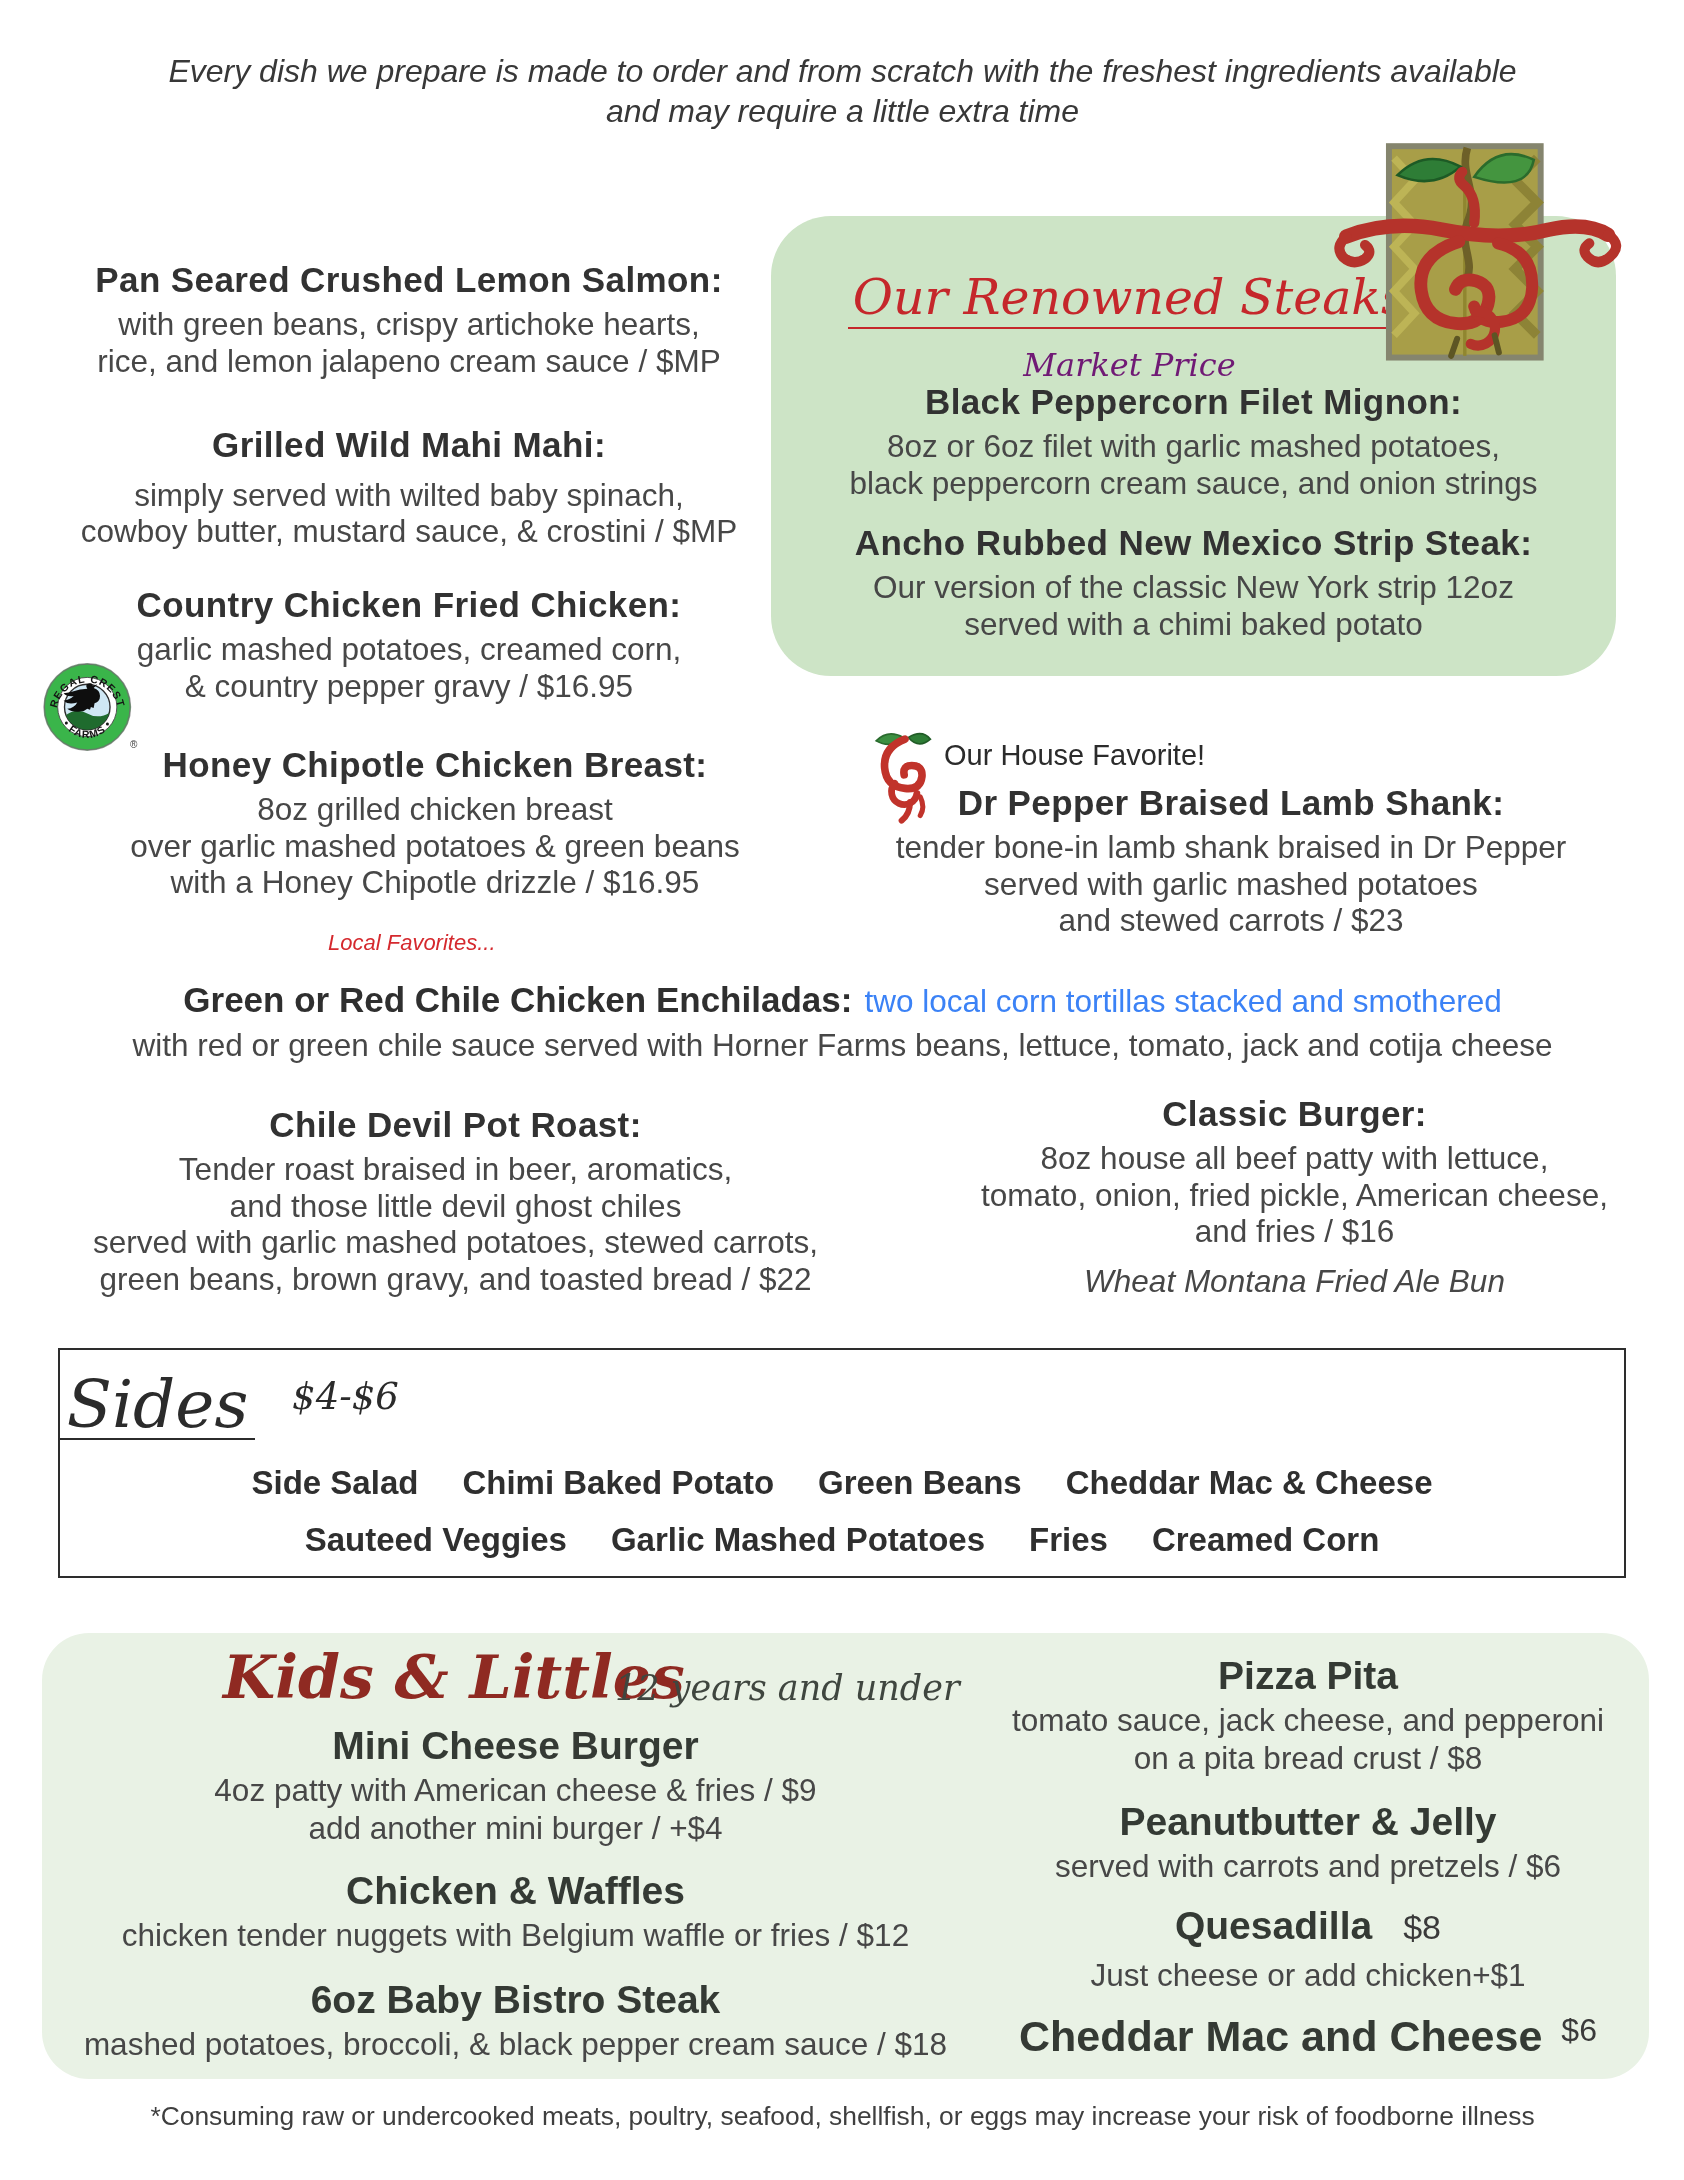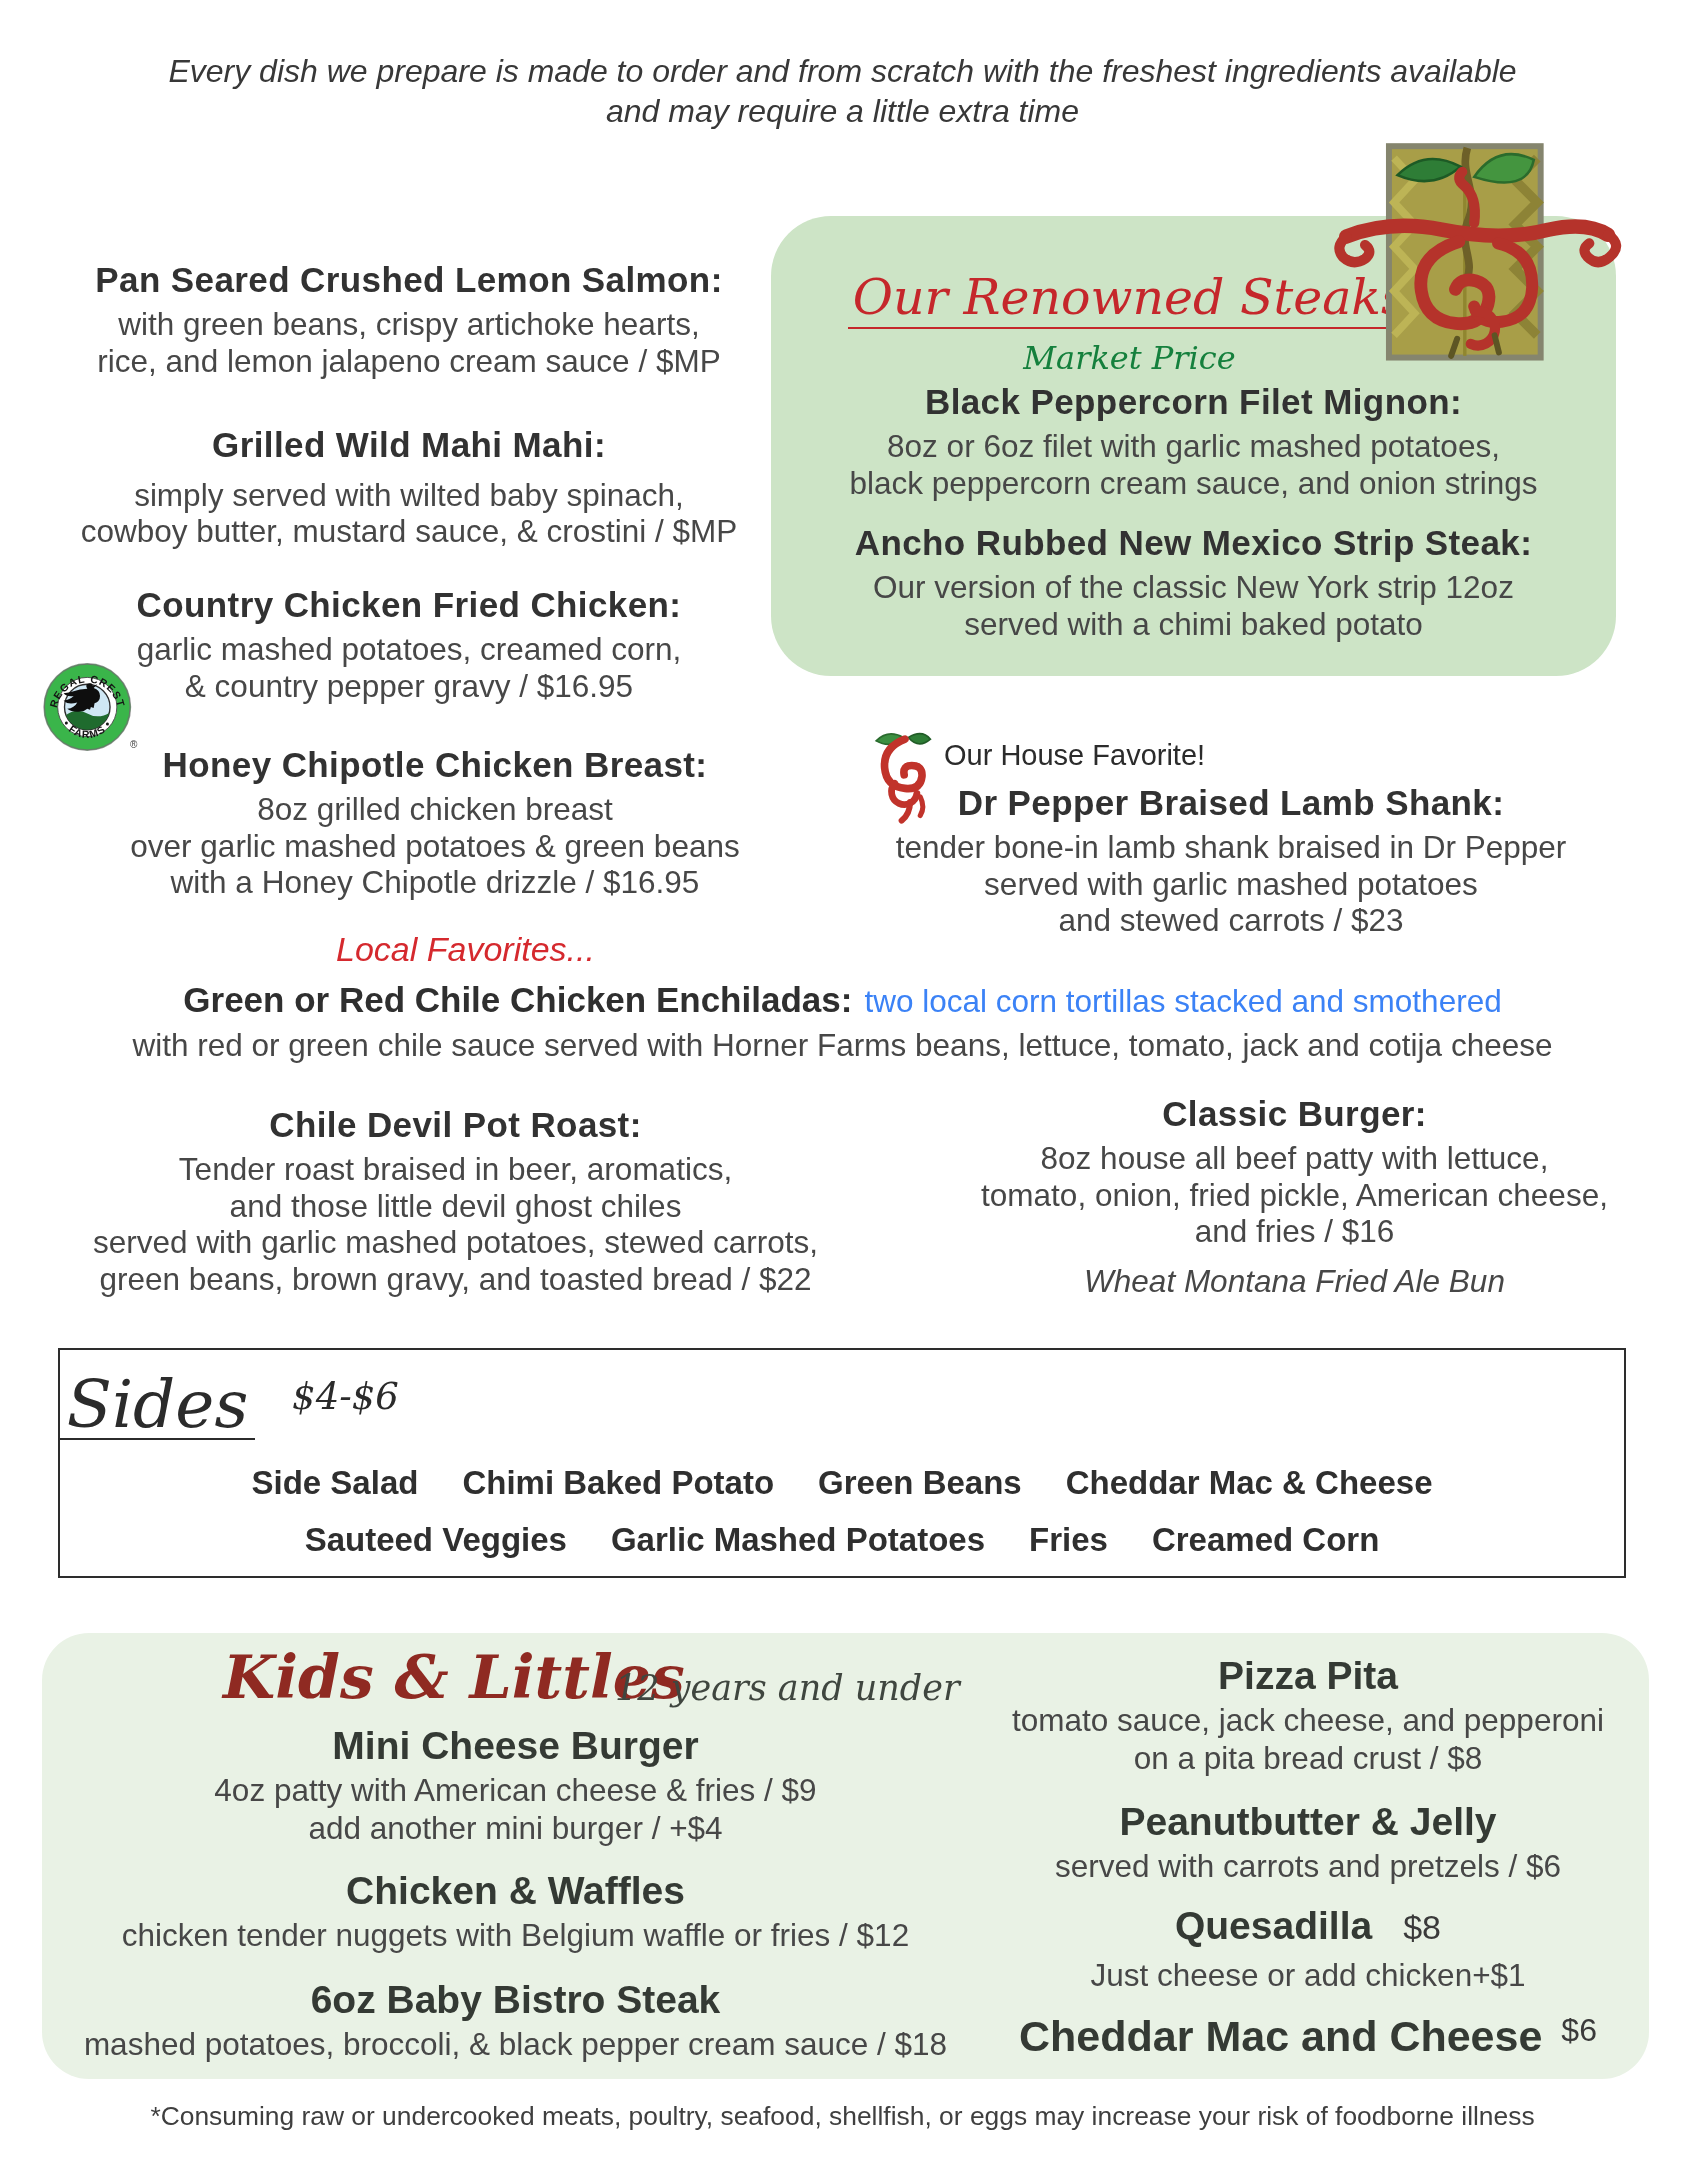--- a/index.html
+++ b/index.html
@@ -14,30 +14,30 @@
   .top-note{position:absolute;top:51px;left:0;width:100%;text-align:center;
             font-style:italic;font-size:32px;line-height:1.25;color:#383838;}
 
   
   .steaks-box{position:absolute;left:771px;top:216px;width:845px;height:460px;
               background:#cde4c6;border-radius:60px;}
   .steaks-head{position:absolute;top:56px;left:0;right:128px;text-align:center;}
   .script{font-family:"DejaVu Serif",serif;font-style:italic;}
   .steaks-title{display:inline-block;font-size:49px;color:#c5272b;
                 border-bottom:2.6px solid #c5272b;padding:0 5.1px 3.4px 5.1px;line-height:1.05;}
-  .steaks-sub{font-size:32px;color:#15803d;margin-top:10px;}
+  .steaks-sub{font-size:32px;color:#701a75;margin-top:17px;}
   .steaks-box .dish{left:0;width:100%;}
 
   .ornament{position:absolute;left:1331px;top:141px;width:300px;height:249px;z-index:3;}
 
   
   .chile-icon{position:absolute;left:871px;top:729px;width:68px;height:95px;}
   .house-flag{position:absolute;left:944px;top:739px;font-size:29px;color:#2b2b2b;}
 
-  .local-label{position:absolute;left:328px;top:930px;font-size:34px;font-style:italic;color:#d5292e;margin-left:8px;}
+  .local-label{position:absolute;left:328px;top:930px;font-size:22px;font-style:italic;color:#d5292e;}
   .ench{position:absolute;left:0;top:980px;width:100%;text-align:center;}
   .ench .bold{font-size:35px;font-weight:bold;color:#2f2f2f;}
   .ench .rest{font-size:31.5px;color:#3b82f6;margin-left:12px;}
   .ench .line2{font-size:31.5px;color:#474747;margin-top:6.8px;}
 
   .burger-note{font-size:31.5px;font-style:italic;color:#474747;margin-top:13.6px;}
 
   
   .sides-box{position:absolute;left:58px;top:1348px;width:1568px;height:230px;
              border:2.6px solid #2d2d2d;background:#ffffff;box-sizing:border-box;text-align:center;}

